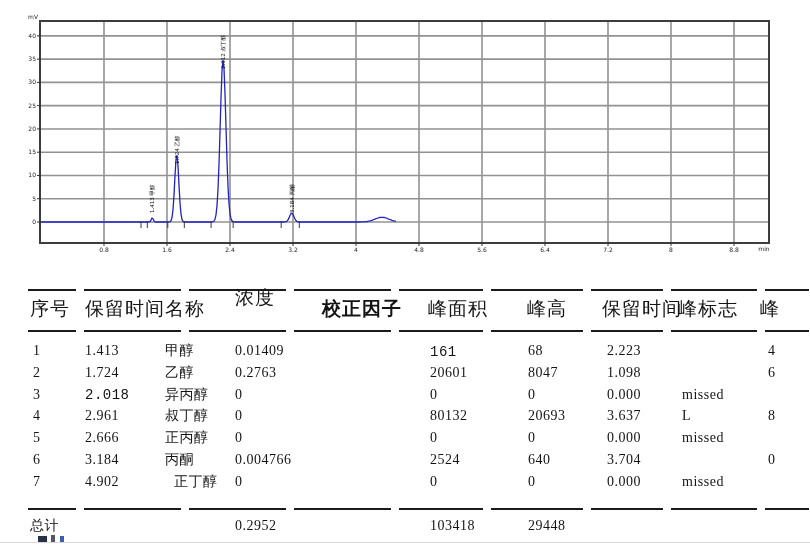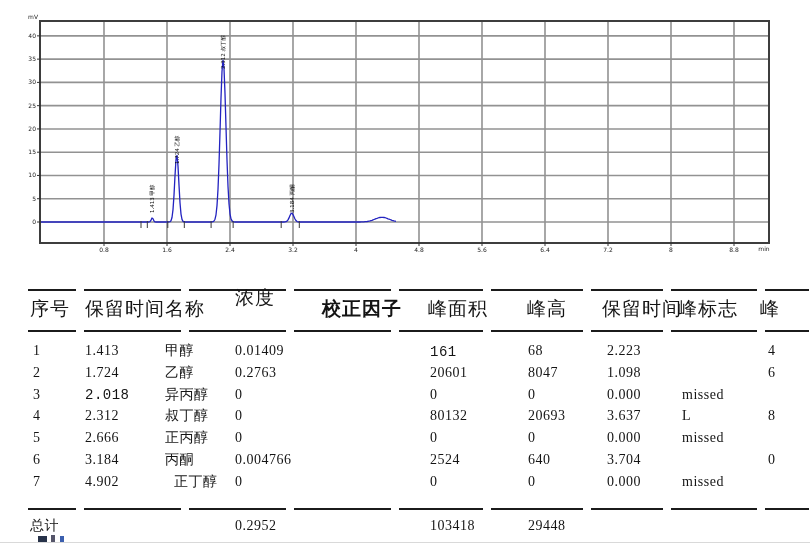--- a/index.html
+++ b/index.html
@@ -166,21 +166,21 @@
       <span class="cell" style="left: 768px; top: 364.8px;">6</span>
       <span class="cell" style="left: 33px; top: 386.6px;">3</span>
       <span class="cell" style="left: 85px; top: 386.6px; font-family: Liberation Mono, monospace;">2.018</span>
       <span class="cell" style="left: 165px; top: 386.6px;">异丙醇</span>
       <span class="cell" style="left: 235px; top: 386.6px;">0</span>
       <span class="cell" style="left: 430px; top: 386.6px;">0</span>
       <span class="cell" style="left: 528px; top: 386.6px;">0</span>
       <span class="cell" style="left: 607px; top: 386.6px;">0.000</span>
       <span class="cell" style="left: 682px; top: 386.6px;">missed</span>
       <span class="cell" style="left: 33px; top: 408.4px;">4</span>
-      <span class="cell" style="left: 85px; top: 408.4px;">2.312</span>
+      <span class="cell" style="left: 85px; top: 408.4px;">2.961</span>
       <span class="cell" style="left: 165px; top: 408.4px; text-align: center;">叔丁醇</span>
       <span class="cell" style="left: 235px; top: 408.4px;">0</span>
       <span class="cell" style="left: 430px; top: 408.4px;">80132</span>
       <span class="cell" style="left: 528px; top: 408.4px;">20693</span>
       <span class="cell" style="left: 607px; top: 408.4px;">3.637</span>
       <span class="cell" style="left: 682px; top: 408.4px;">L</span>
       <span class="cell" style="left: 768px; top: 408.4px;">8</span>
       <span class="cell" style="left: 33px; top: 430.2px;">5</span>
       <span class="cell" style="left: 85px; top: 430.2px;">2.666</span>
       <span class="cell" style="left: 165px; top: 430.2px;">正丙醇</span>

